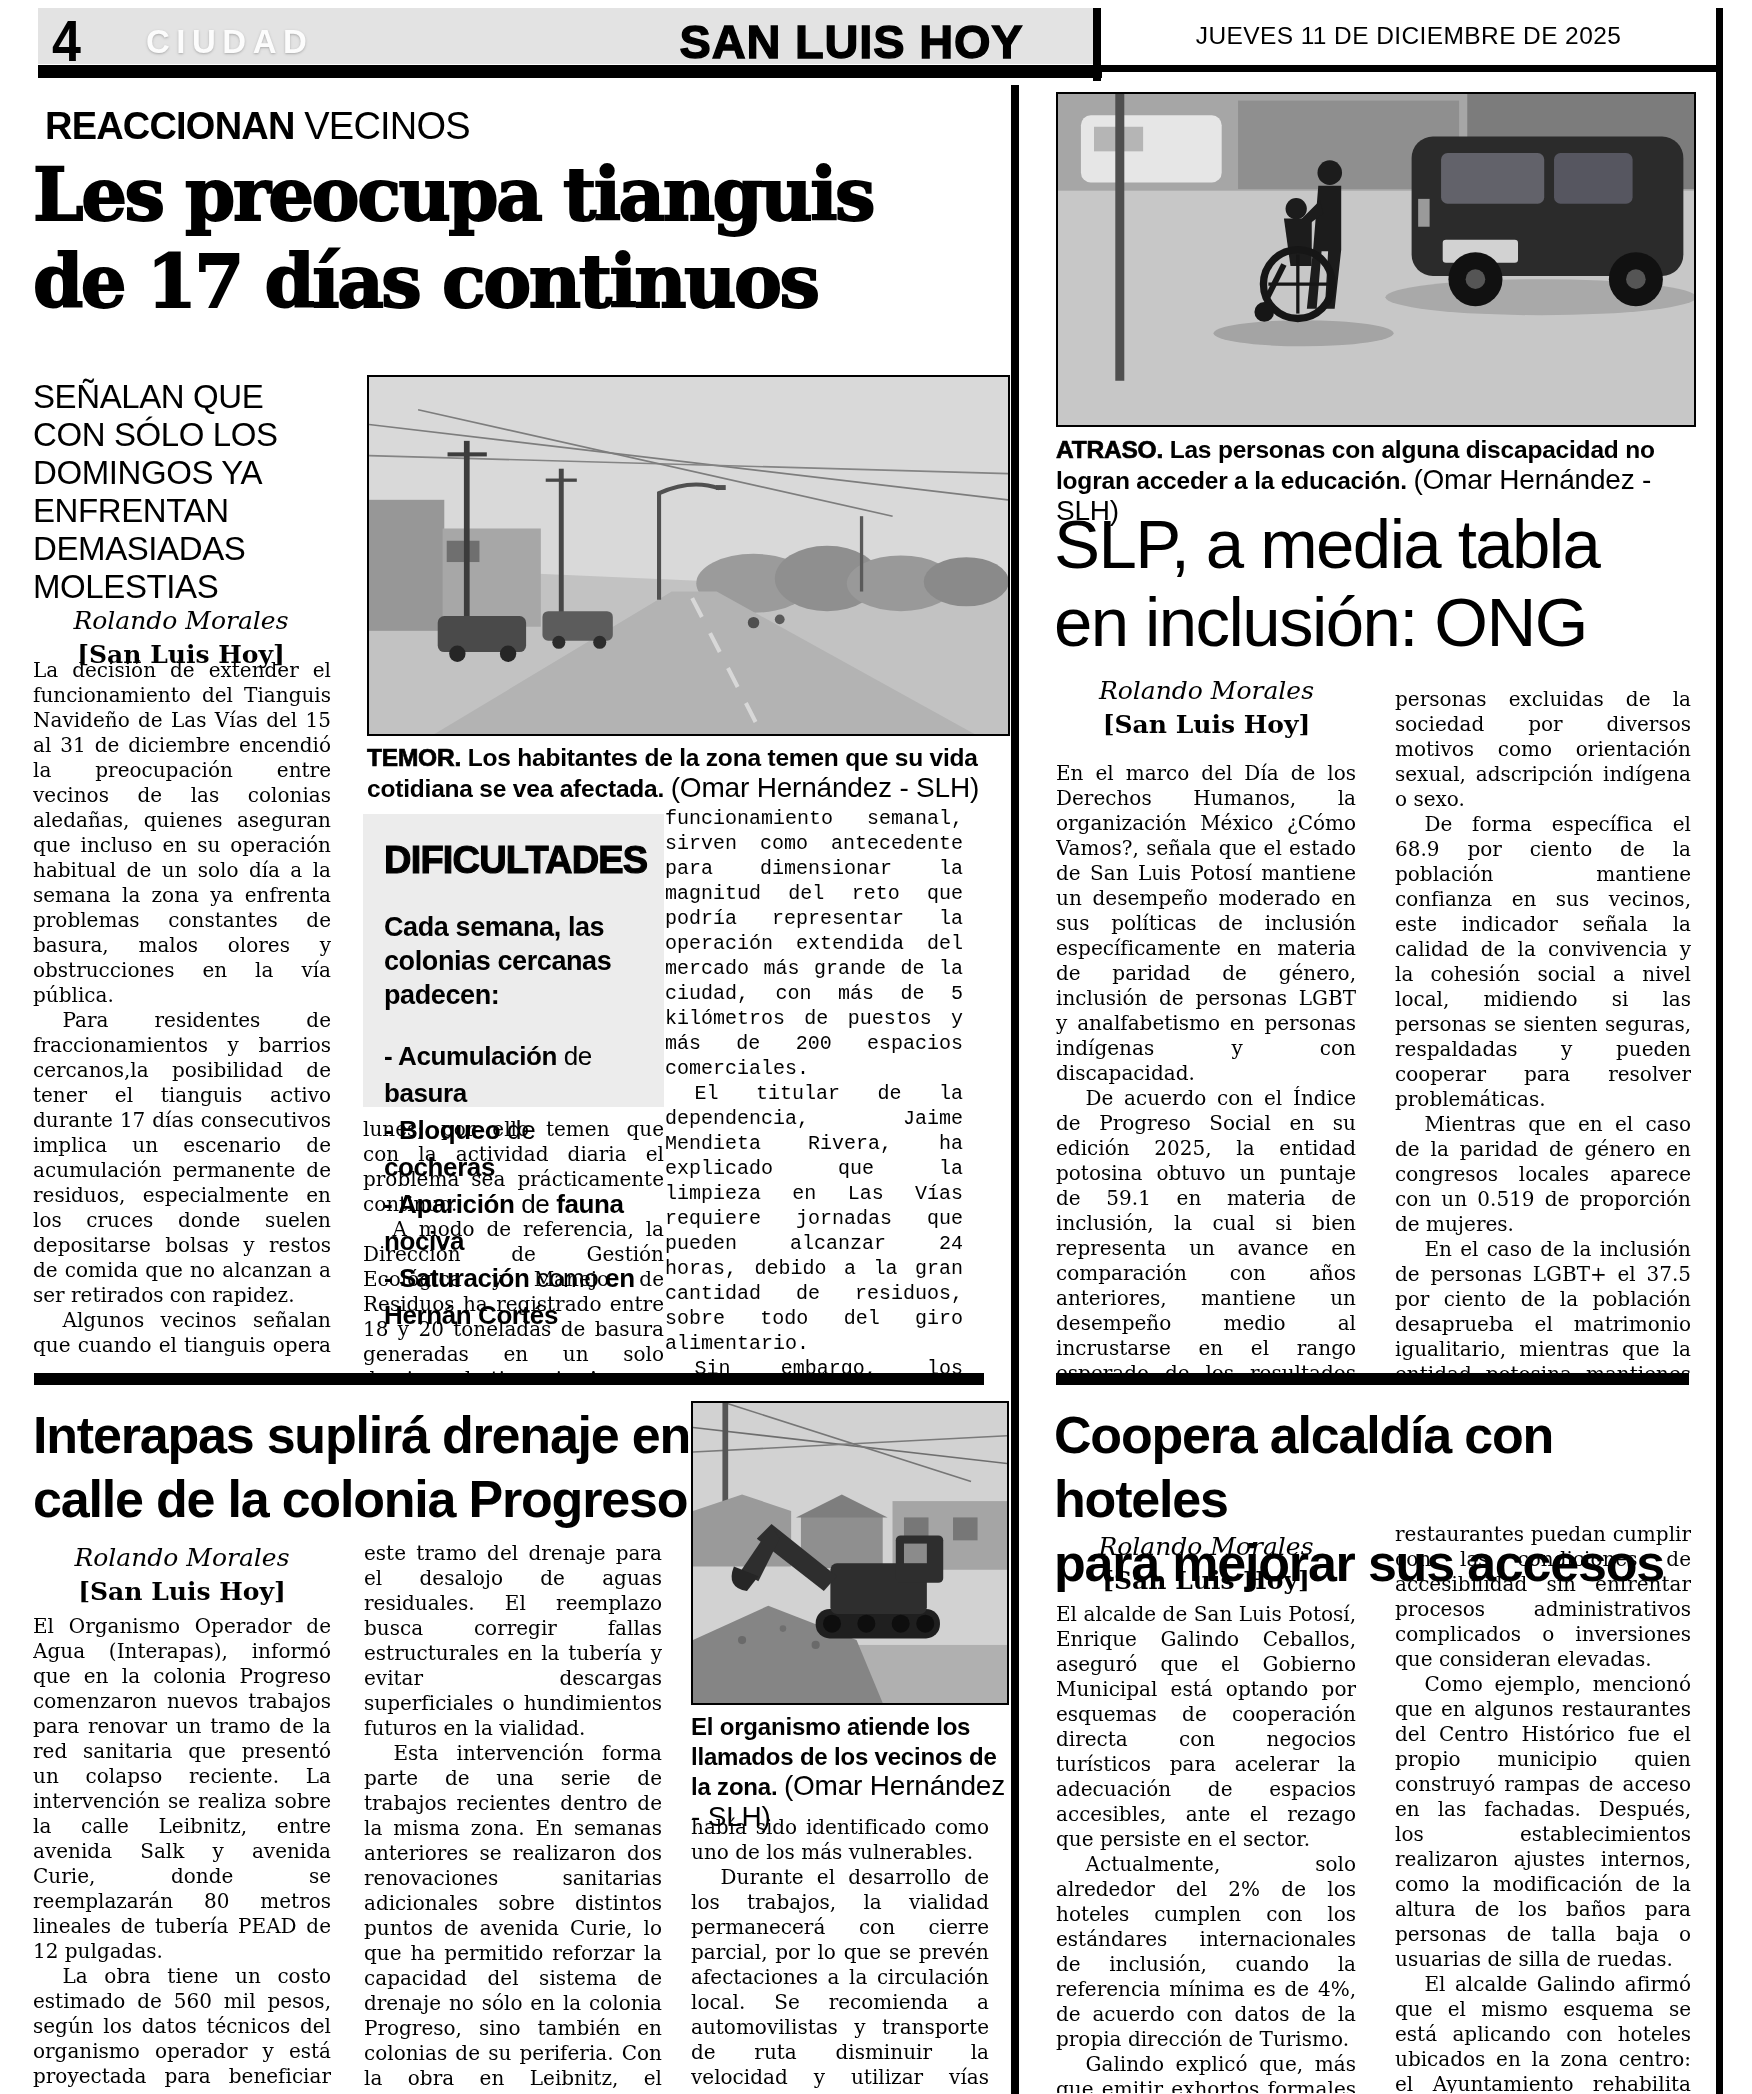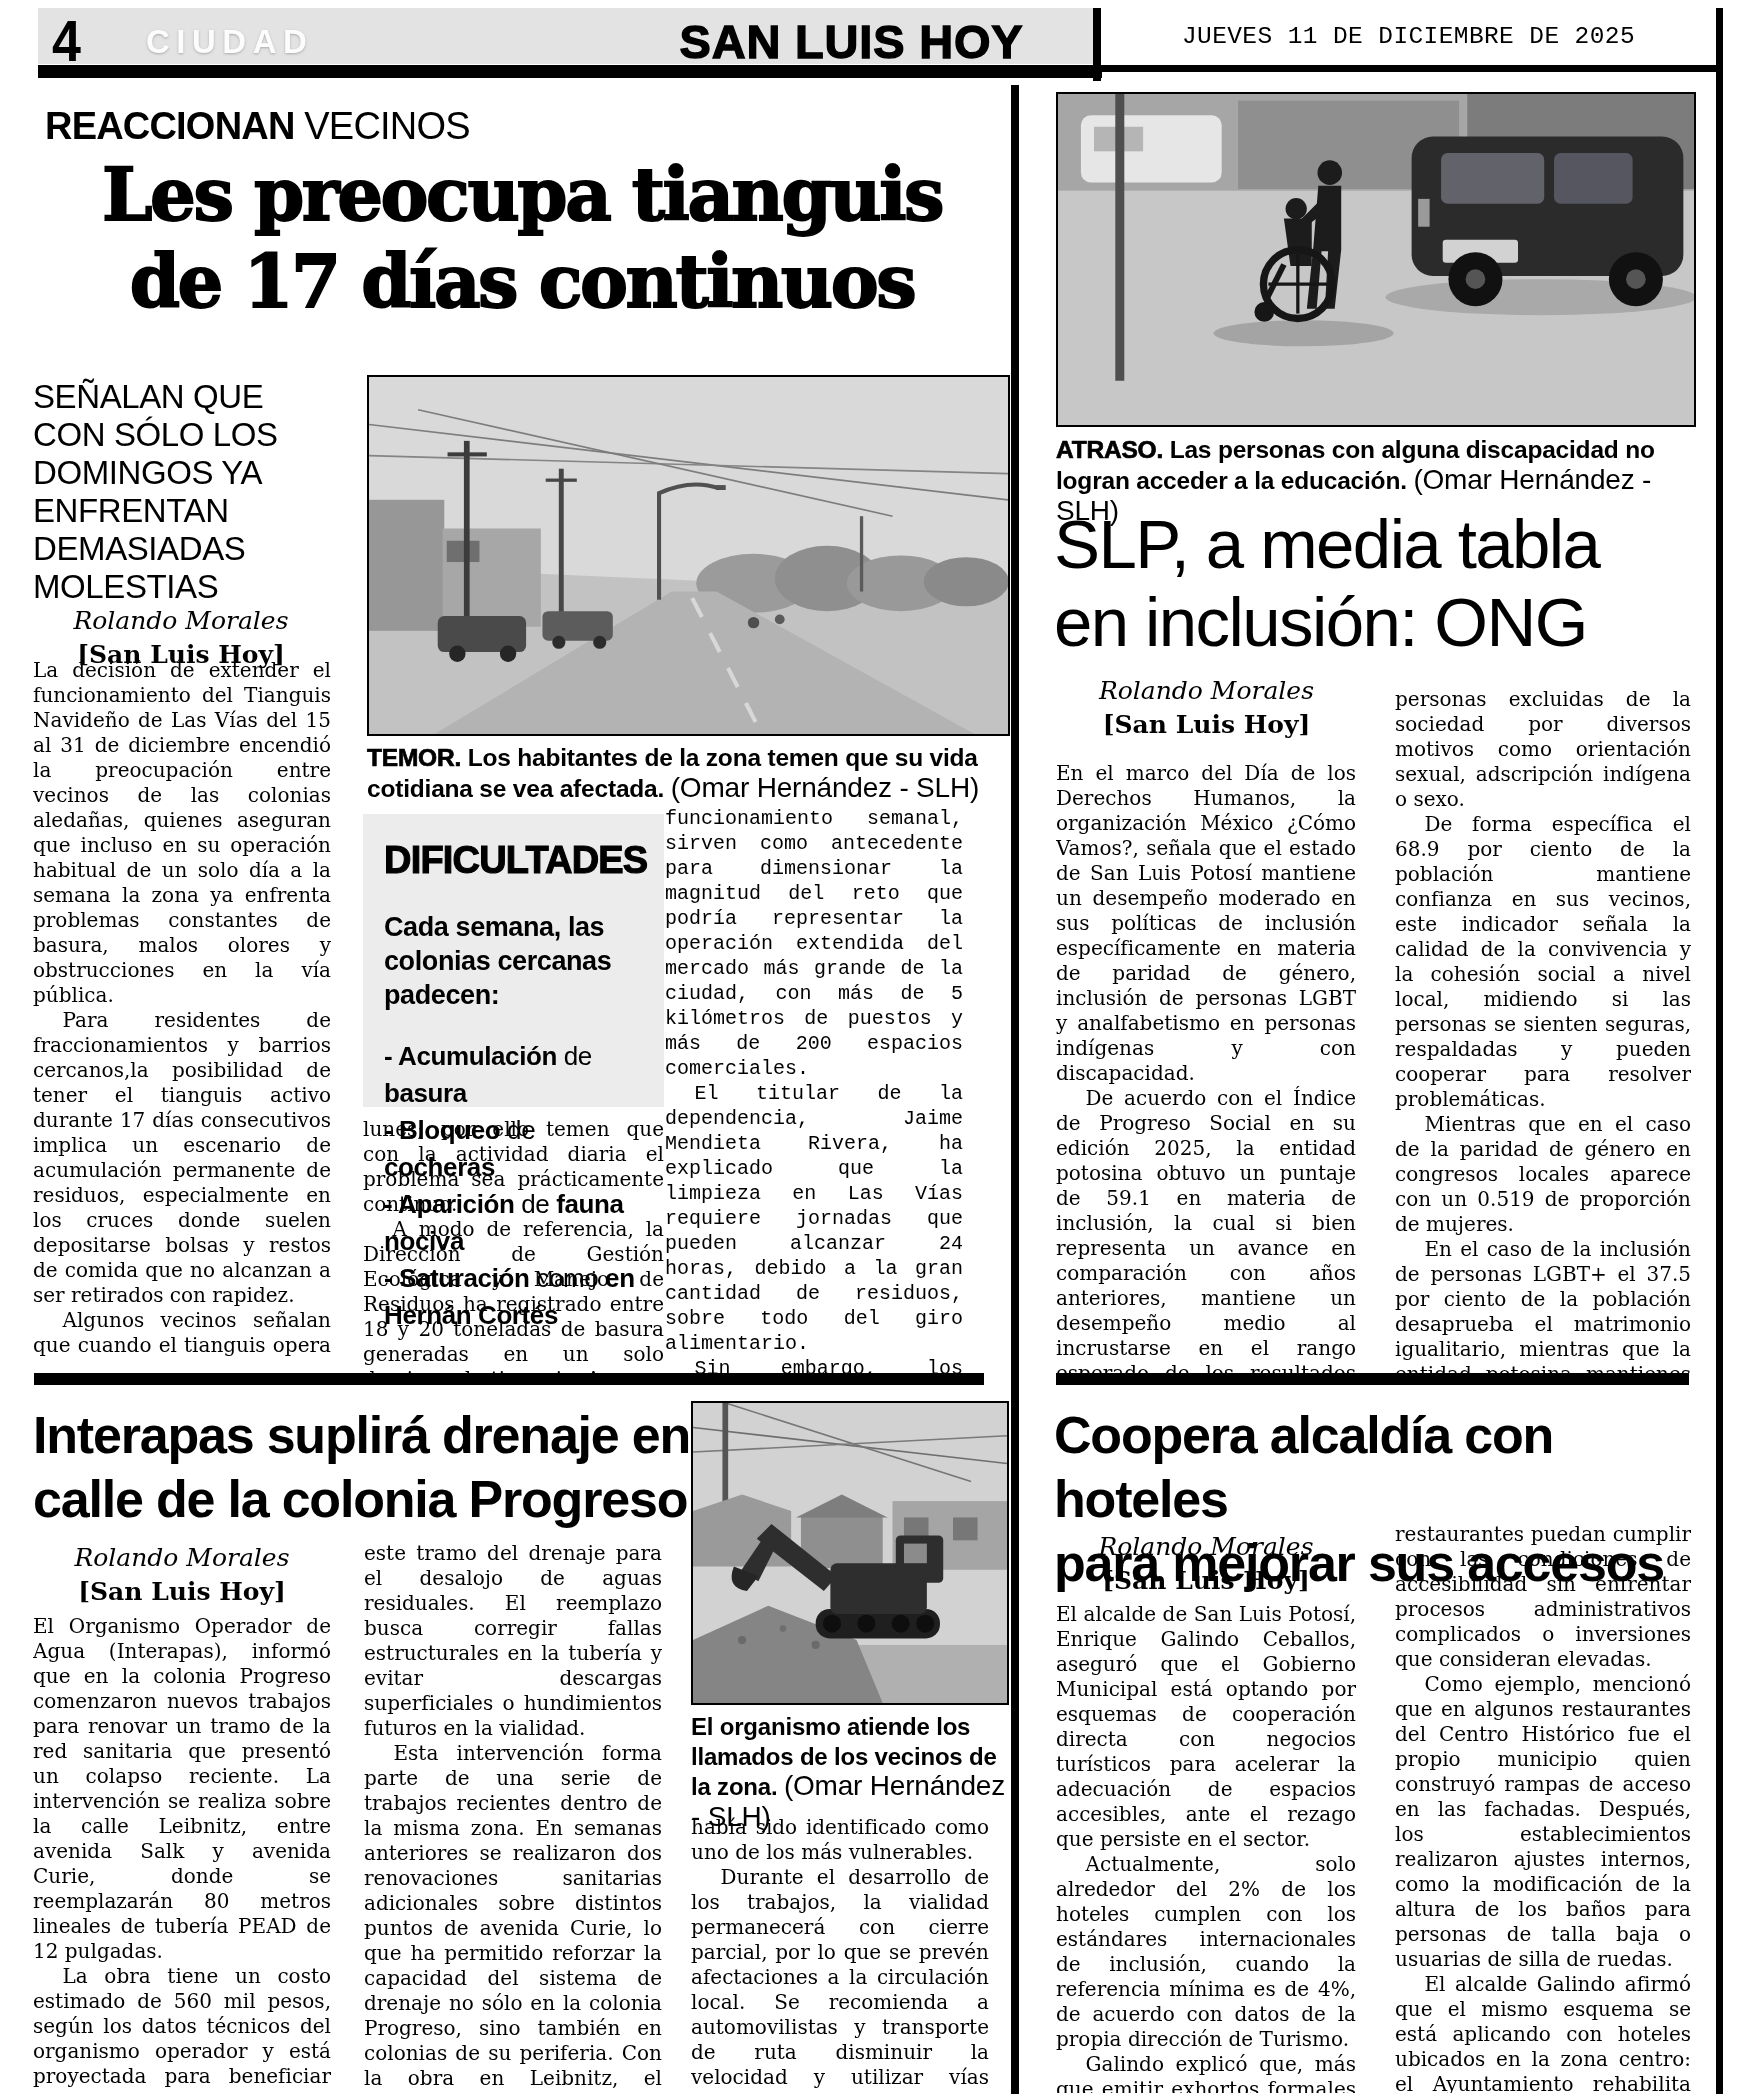--- a/index.html
+++ b/index.html
@@ -14,21 +14,21 @@
   .datebox{font-family:"Liberation Sans",sans-serif;font-size:24.5px;letter-spacing:0.4px;display:flex;align-items:center;justify-content:center;background:#fff;}
   .blackbar{background:#000;}
 
   
   .rule{background:#000;}
 
   
   .kicker{font-family:"Liberation Sans",sans-serif;font-size:38px;letter-spacing:-0.8px;}
   .kicker .k-b{font-weight:700;}
   .kicker .k-l{font-weight:400;}
-  .headline-serif{font-family:"DejaVu Serif",serif;font-weight:700;font-size:72px;line-height:87px;letter-spacing:-2.5px;text-align:center;-webkit-text-stroke:1.8px #000;}
+  .headline-serif{font-family:"DejaVu Serif",serif;font-weight:700;font-size:72px;line-height:87px;letter-spacing:-2.5px;-webkit-text-stroke:1.8px #000;}
   .headline-sans{font-family:"Liberation Sans",sans-serif;font-weight:700;font-size:52px;line-height:64px;letter-spacing:-1.2px;}
   .headline-sans-light{font-family:"Liberation Sans",sans-serif;font-weight:400;font-size:69px;line-height:78px;letter-spacing:-1.6px;}
   .headline-serif .ln,.headline-sans .ln,.headline-sans-light .ln{text-indent:0;}
   .deck{font-family:"Liberation Sans",sans-serif;font-weight:400;font-size:33px;line-height:38px;letter-spacing:-0.4px;}
   .byline{text-align:center;font-family:"DejaVu Serif",serif;}
   .byline .author{font-style:italic;font-size:25px;line-height:29.5px;}
   .byline .paper{font-weight:700;font-size:25px;line-height:29.5px;margin-top:4.1px;}
   .body-text{font-family:"DejaVu Serif",serif;font-size:20px;line-height:25px;text-align:justify;hyphens:auto;-webkit-hyphens:auto;overflow:hidden;}
   .body-text p{margin:0;}
   .body-text .ln + .ln{text-indent:29.5px;}
@@ -52,21 +52,21 @@
 </head>
 <body>
 
 <div class="page">
 
   <div class="abs hdr-gray" style="left:38px;top:8.2px;width:1056px;height:56px;"></div>
   <div class="abs pagenum" style="left:52px;top:11.5px;">4</div>
   <div class="abs section-name" style="left:146px;top:23px;">CIUDAD</div>
   <div class="abs masthead" style="left:655px;top:14px;width:393px;">SAN LUIS HOY</div>
   <div class="abs rule" style="left:1093px;top:8.2px;width:8.2px;height:73px;"></div>
-  <div class="abs datebox" style="left:1101px;top:8.2px;width:615px;height:56px;font-family:Liberation Mono, monospace;">JUEVES 11 DE DICIEMBRE DE 2025</div>
+  <div class="abs datebox" style="left:1101px;top:8.2px;width:615px;height:56px;">JUEVES 11 DE DICIEMBRE DE 2025</div>
   <div class="abs blackbar" style="left:38px;top:65px;width:1064px;height:13px;"></div>
   <div class="abs blackbar" style="left:1101px;top:65px;width:615px;height:7.4px;"></div>
   <div class="abs rule" style="left:1716px;top:8.2px;width:7.4px;height:2087px;"></div>
   <div class="abs rule" style="left:1011px;top:85px;width:8.2px;height:2010px;"></div>
   <div class="abs rule" style="left:34px;top:1373px;width:950px;height:11.5px;"></div>
   <div class="abs rule" style="left:1056px;top:1373px;width:633px;height:11.5px;"></div>
 
   <div class="abs kicker" style="left:45px;top:105px;">
     <span class="k-b">REACCIONAN</span>
     <span class="k-l">VECINOS</span>

